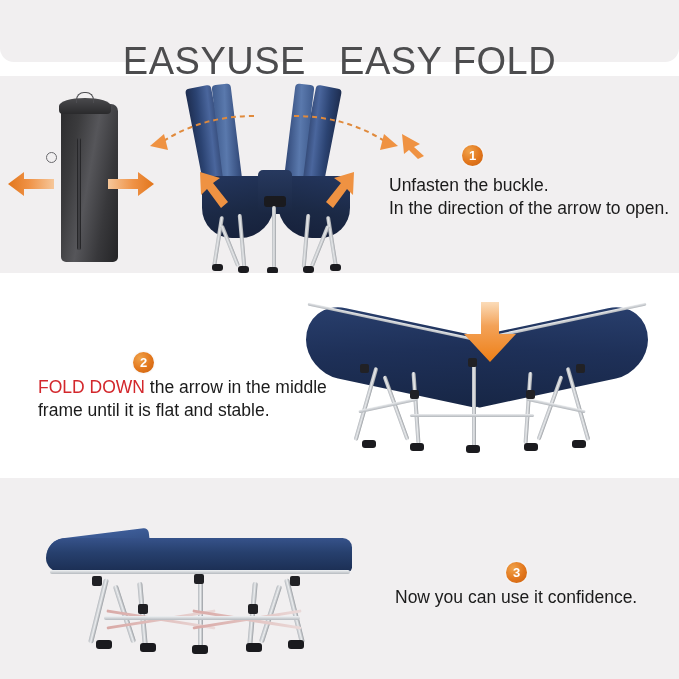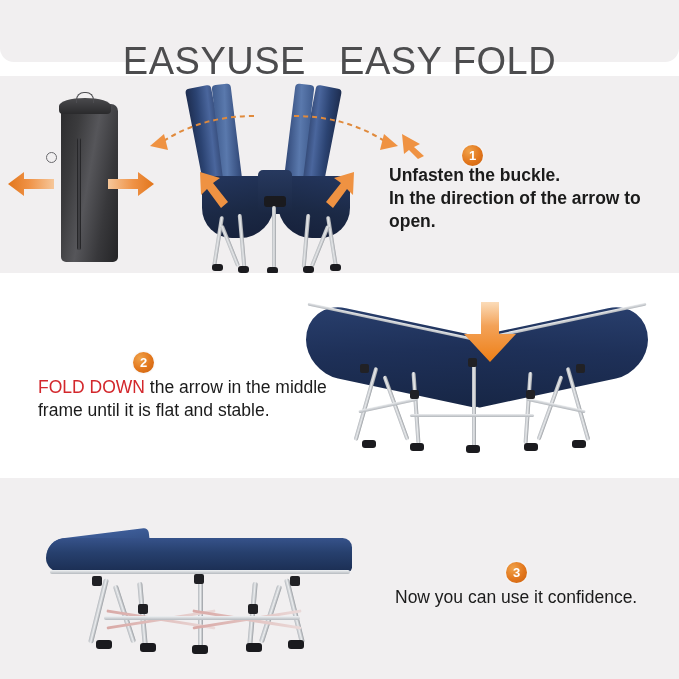--- a/index.html
+++ b/index.html
@@ -68,21 +68,21 @@
     font-size: 13px;
     font-weight: bold;
     display: flex;
     align-items: center;
     justify-content: center;
     box-shadow: 0 0 0 1.5px rgba(245,245,245,0.55);
   }
 
   
   .s1-badge { left: 462px; top: 145px; }
-  .s1-text  { left: 389px; top: 164px; width: 290px; font-weight: bold; }
+  .s1-text  { left: 389px; top: 174px; width: 290px; }
 
   
   .s2-badge { left: 133px; top: 352px; }
   .s2-text  { left: 38px;  top: 376px; width: 310px; }
   .press-down { color: #d3272c; }
 
   
   .s3-badge { left: 506px; top: 562px; }
   .s3-text  { left: 395px; top: 586px; width: 270px; }
 

